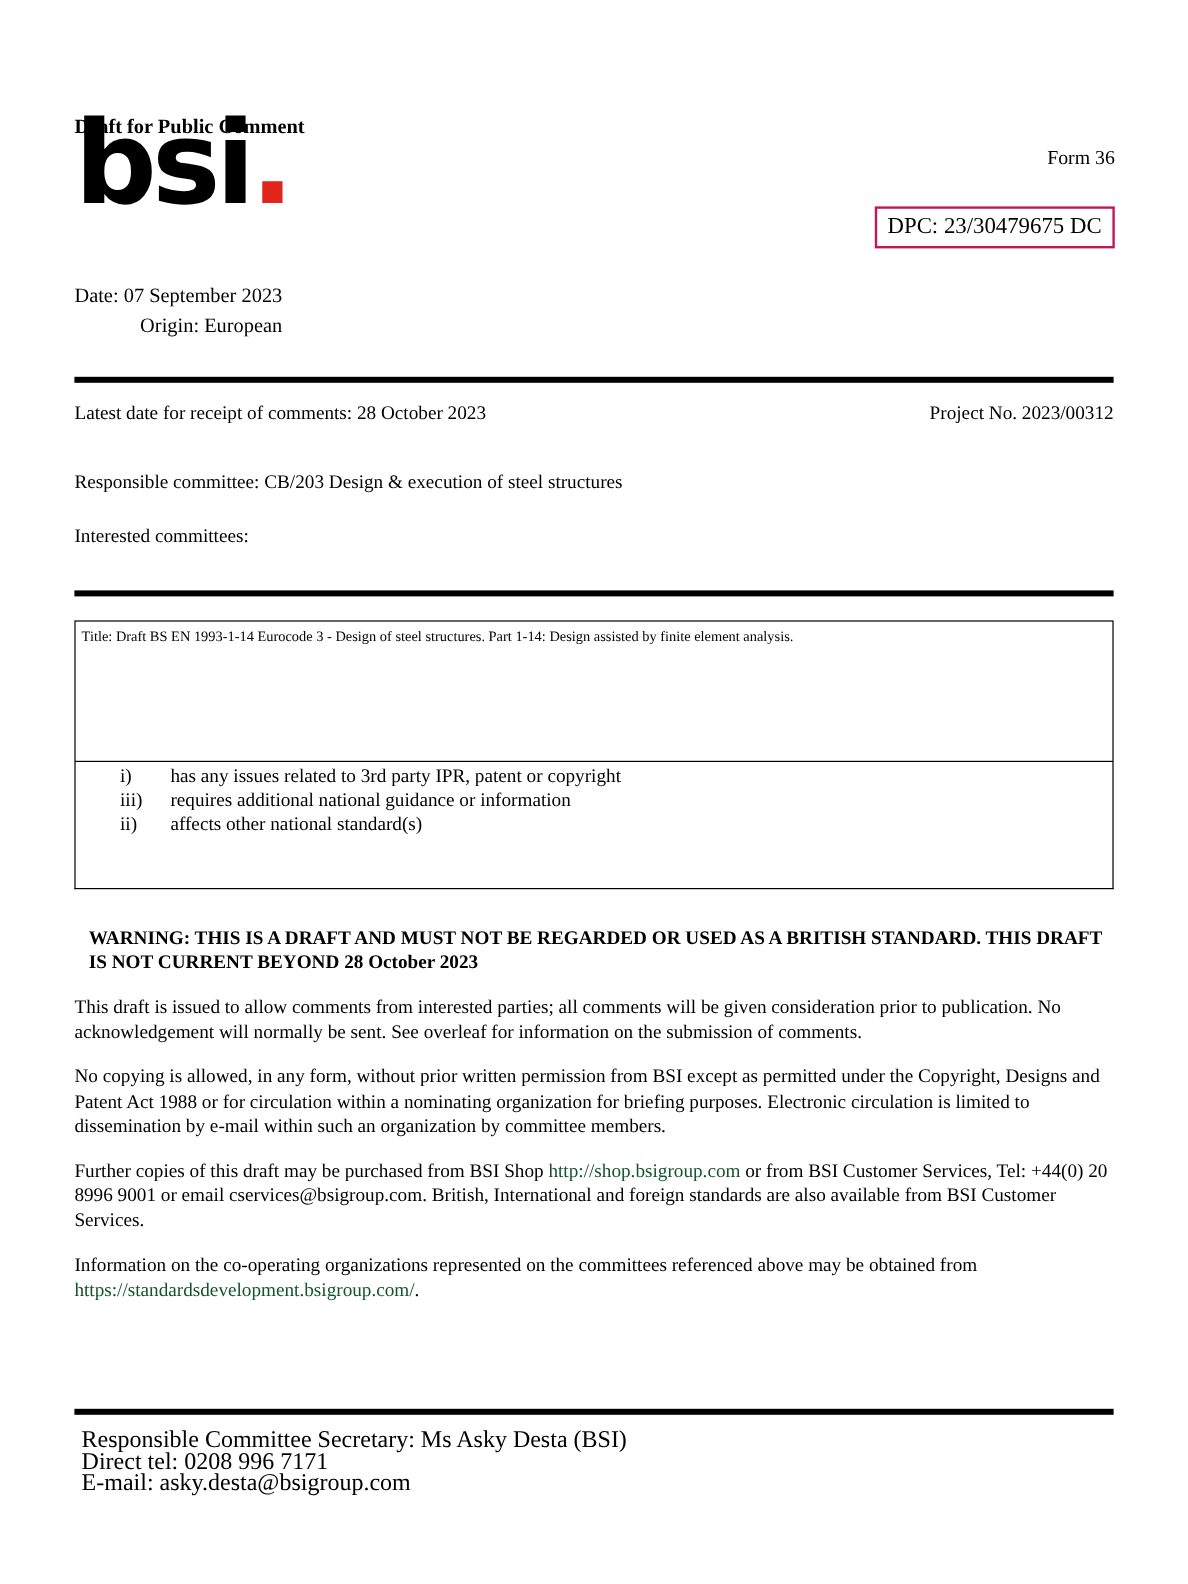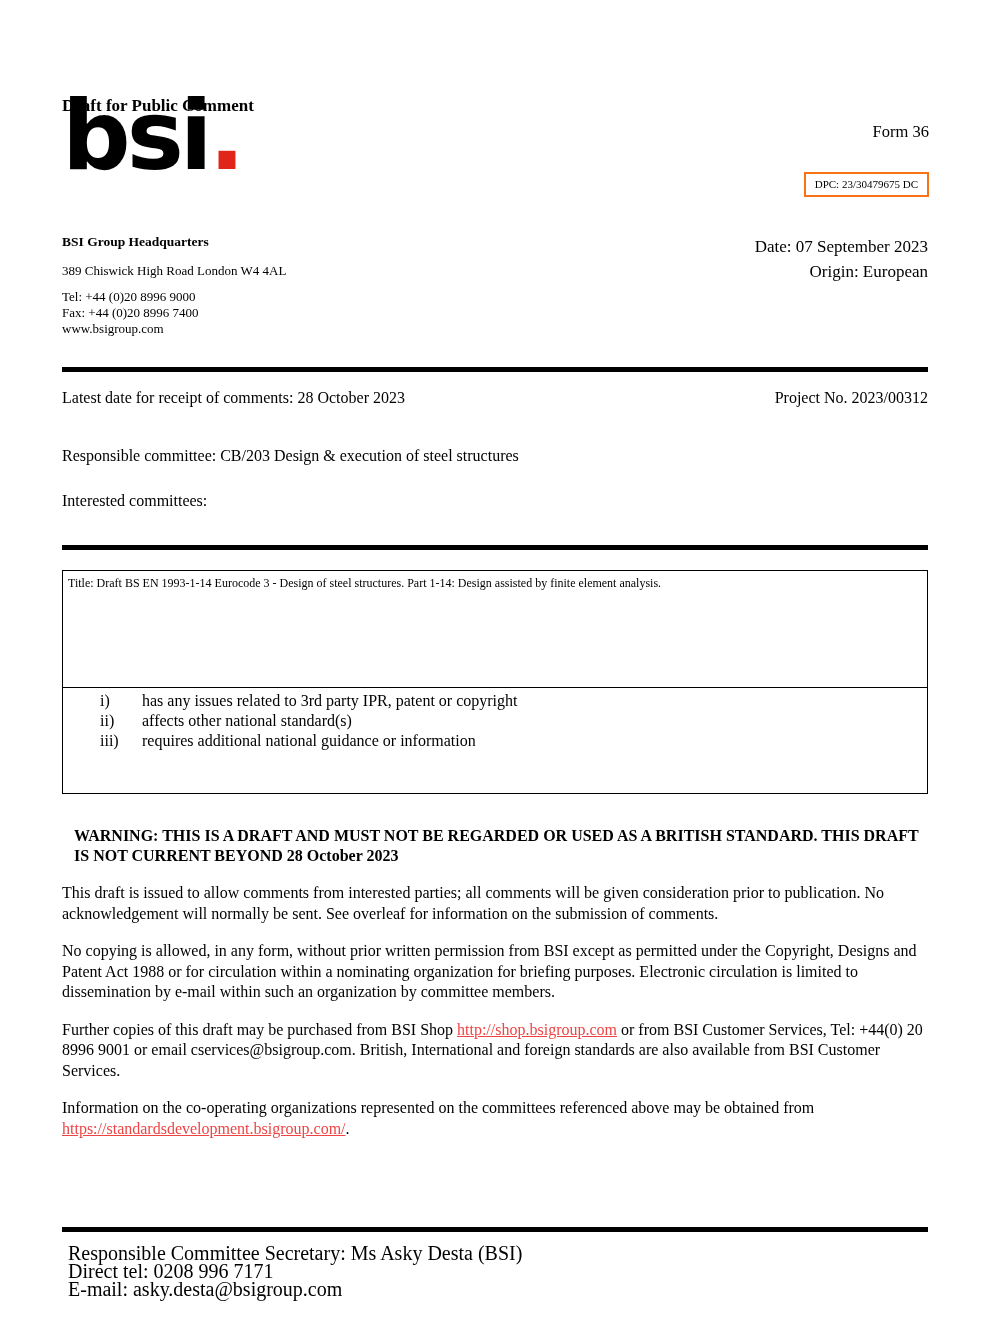--- a/index.html
+++ b/index.html
@@ -29,23 +29,23 @@
   .form-label {
     position: absolute;
     top: 36px;
     right: 61px;
     font-size: 16.5px;
   }
   .dpc-box {
     position: absolute;
     top: 86px;
     right: 61px;
-    border: 2px solid #f97316;
+    border: 2px solid #be185d;
     padding: 4px 9px 5px 9px;
-    font-size: 11px;
+    font-size: 19px;
   }
   .logo {
     margin-top: 86px;
     height: 110px;
     font-family: "DejaVu Sans", sans-serif;
     font-weight: bold;
     font-size: 96px;
     line-height: 100px;
     letter-spacing: -4px;
     color: #000000;
@@ -116,22 +116,21 @@
     margin-top: 32px;
     font-weight: bold;
     line-height: 20px;
     margin-left: 12px;
   }
   .para {
     margin-top: 17px;
     line-height: 20.5px;
   }
   a.doc-link, .doc-link {
-    color: #ef4444;
-    text-decoration: underline;
+    color: #14532d;
     cursor: pointer;
   }
   .rule-3 { margin-top: 88px; }
   .footer {
     margin-top: 12px;
     padding-left: 6px;
     font-size: 20px;
     line-height: 18px;
   }
 </style>
@@ -140,27 +139,20 @@
 
 <div class="page">
 
   <div class="draft-label">Draft for Public Comment</div>
   <div class="form-label">Form 36</div>
   <div class="dpc-box">DPC: 23/30479675 DC</div>
 
   <div class="logo"><span>bsi</span><span class="dot">.</span></div>
 
   <div class="addr-meta-row">
-    <div class="addr">
-      <div class="addr-title">BSI Group Headquarters</div>
-      <div class="addr-line1">389 Chiswick High Road London W4 4AL</div>
-      <div>Tel: +44 (0)20 8996 9000</div>
-      <div>Fax: +44 (0)20 8996 7400</div>
-      <div>www.bsigroup.com</div>
-    </div>
     <div class="meta">
       <div>Date: 07 September 2023</div>
       <div>Origin: European</div>
     </div>
   </div>
 
   <div class="rule rule-1"></div>
 
   <div class="comments-row">
     <div class="bold">Latest date for receipt of comments: 28 October 2023</div>
@@ -174,26 +166,26 @@
 
   <div class="title-box">Title: Draft BS EN 1993-1-14 Eurocode 3 - Design of steel structures. Part 1-14: Design assisted by finite element analysis.</div>
 
   <div class="keywords-box">
     <div class="kw-list">
       <div class="kw-item">
         <span class="kw-num">i)</span>
         <span>has any issues related to 3rd party IPR, patent or copyright</span>
       </div>
       <div class="kw-item">
+        <span class="kw-num">iii)</span>
+        <span>requires additional national guidance or information</span>
+      </div>
+      <div class="kw-item">
         <span class="kw-num">ii)</span>
         <span>affects other national standard(s)</span>
-      </div>
-      <div class="kw-item">
-        <span class="kw-num">iii)</span>
-        <span>requires additional national guidance or information</span>
       </div>
     </div>
   </div>
 
   <div class="warning">WARNING: THIS IS A DRAFT AND MUST NOT BE REGARDED OR USED AS A BRITISH STANDARD. THIS DRAFT IS NOT CURRENT BEYOND 28 October 2023</div>
 
   <div class="para"><span>This draft is issued to allow comments from interested parties; all comments will be given consideration prior to publication. No acknowledgement will normally be sent. </span><span class="bold">See overleaf for information on the submission of comments.</span></div>
 
   <div class="para">No copying is allowed, in any form, without prior written permission from BSI except as permitted under the Copyright, Designs and Patent Act 1988 or for circulation within a nominating organization for briefing purposes. Electronic circulation is limited to dissemination by e-mail within such an organization by committee members.</div>
 

